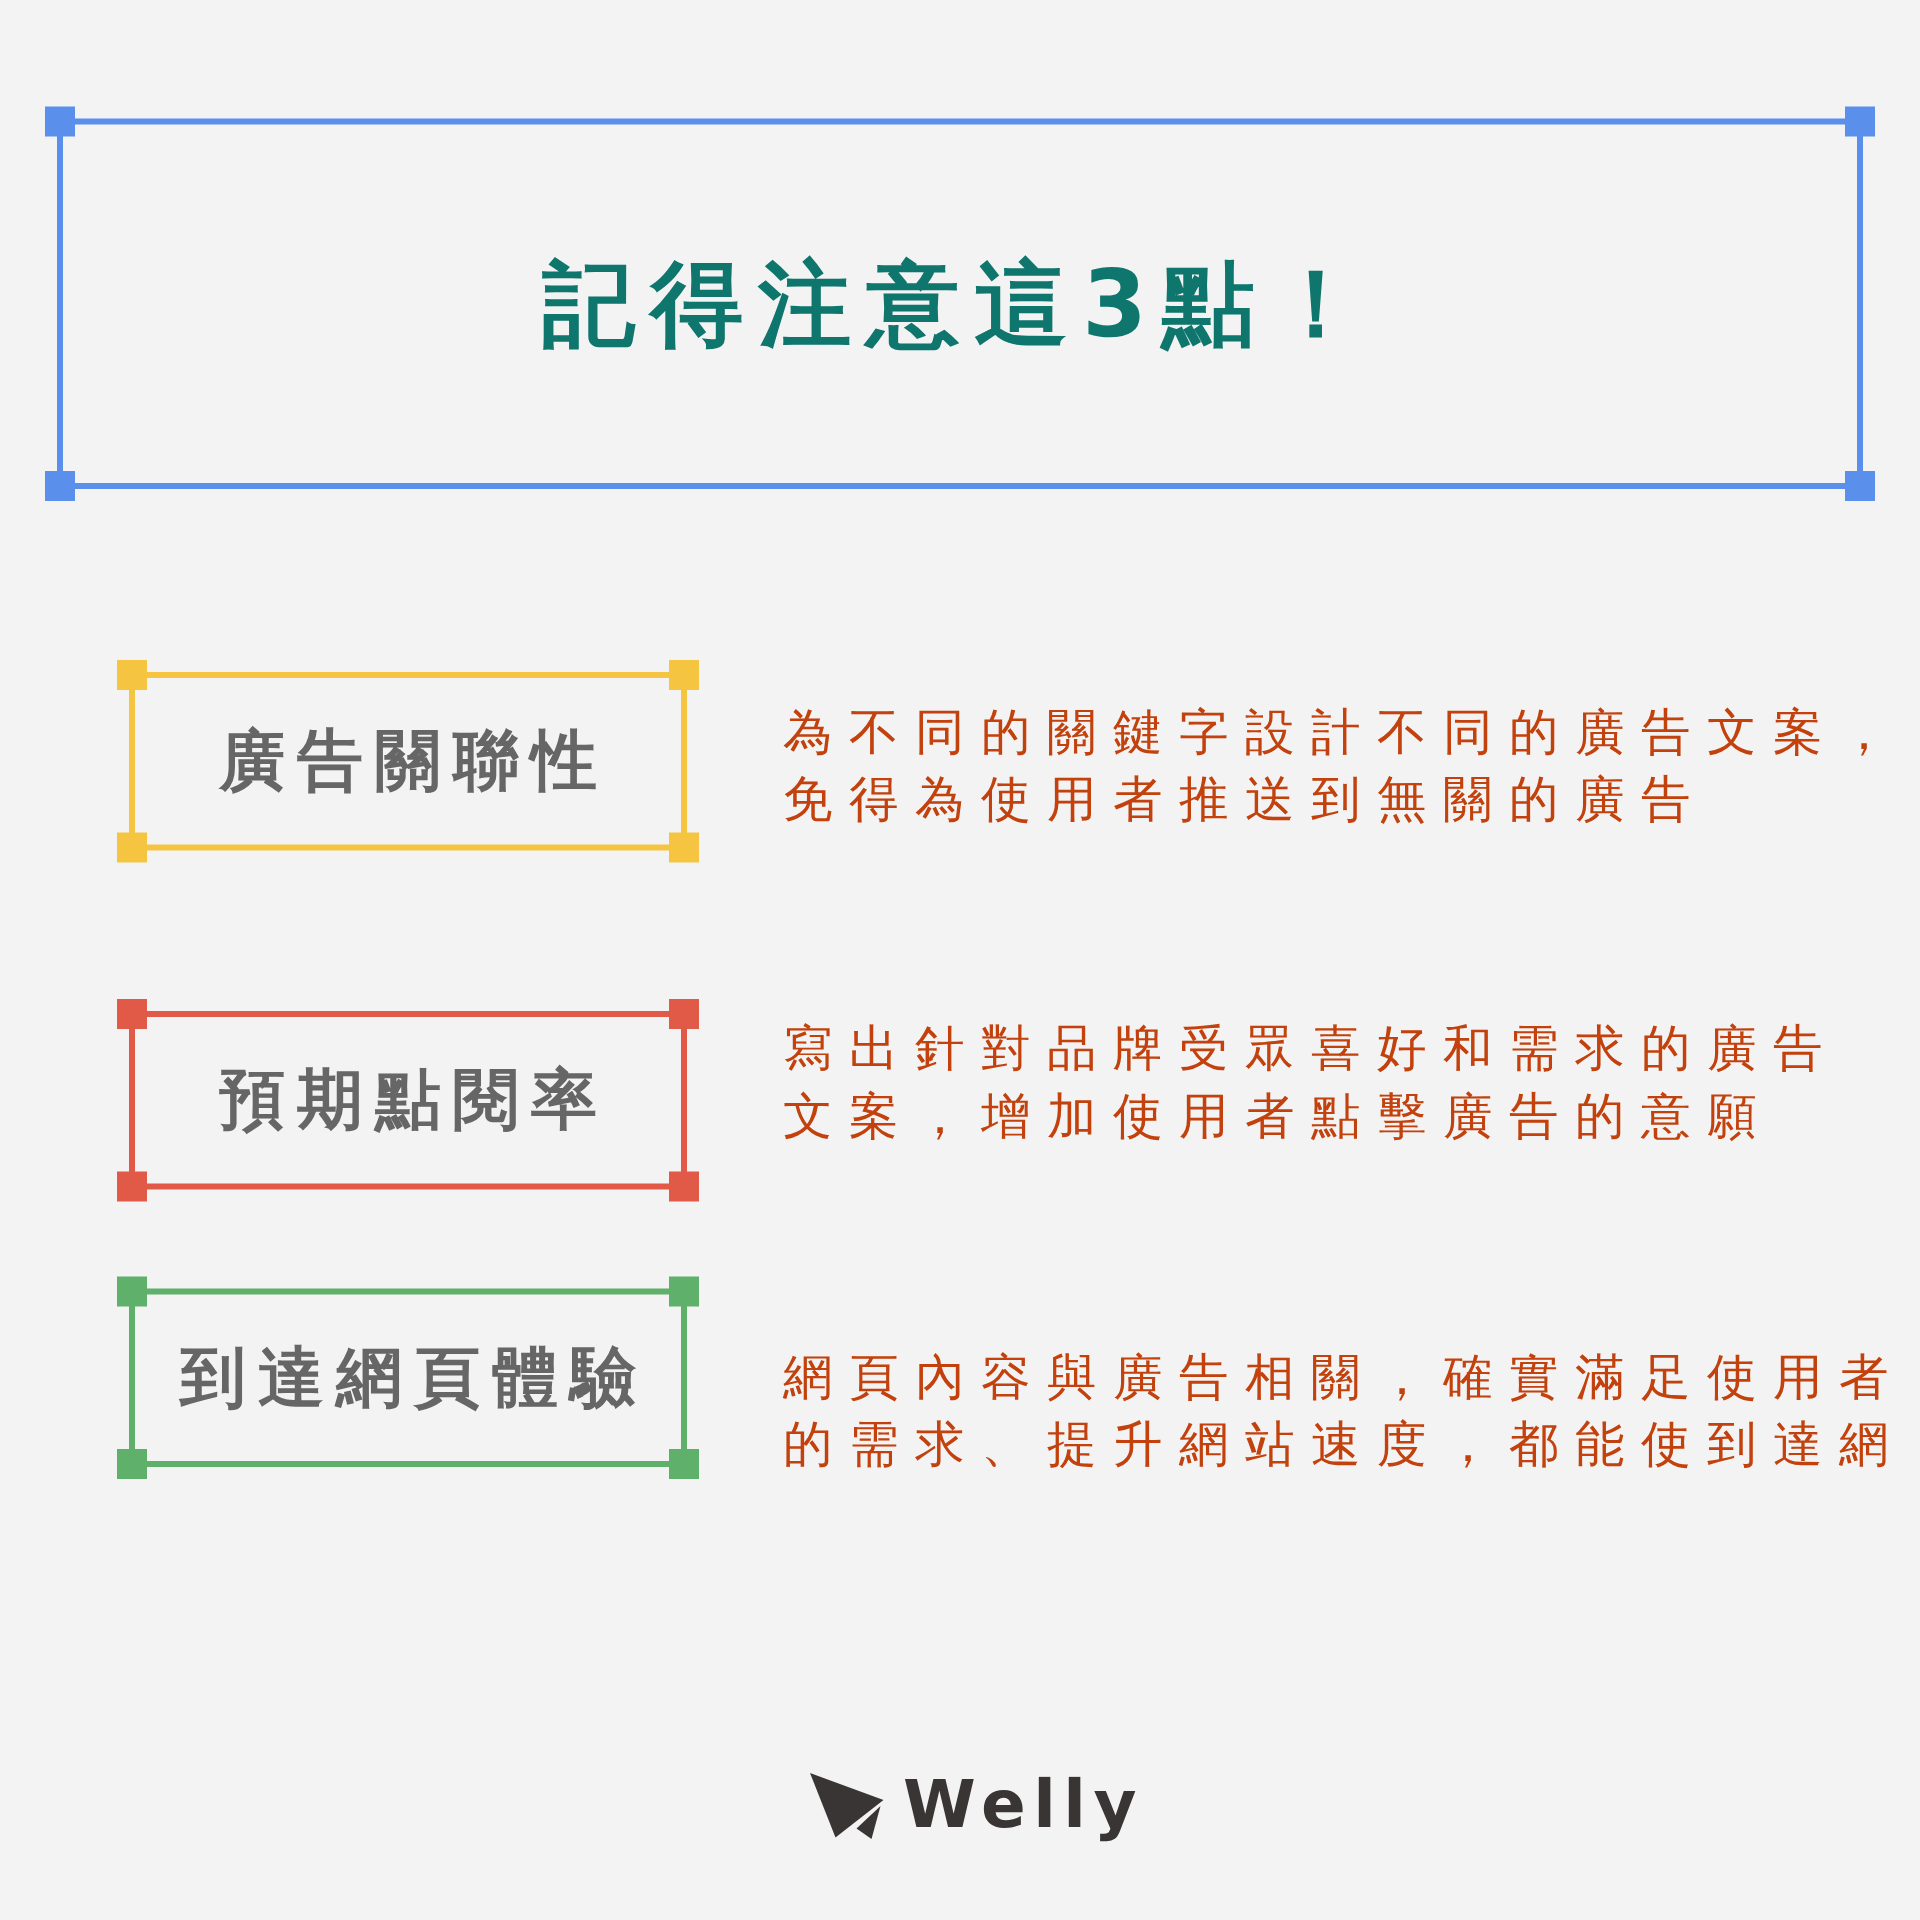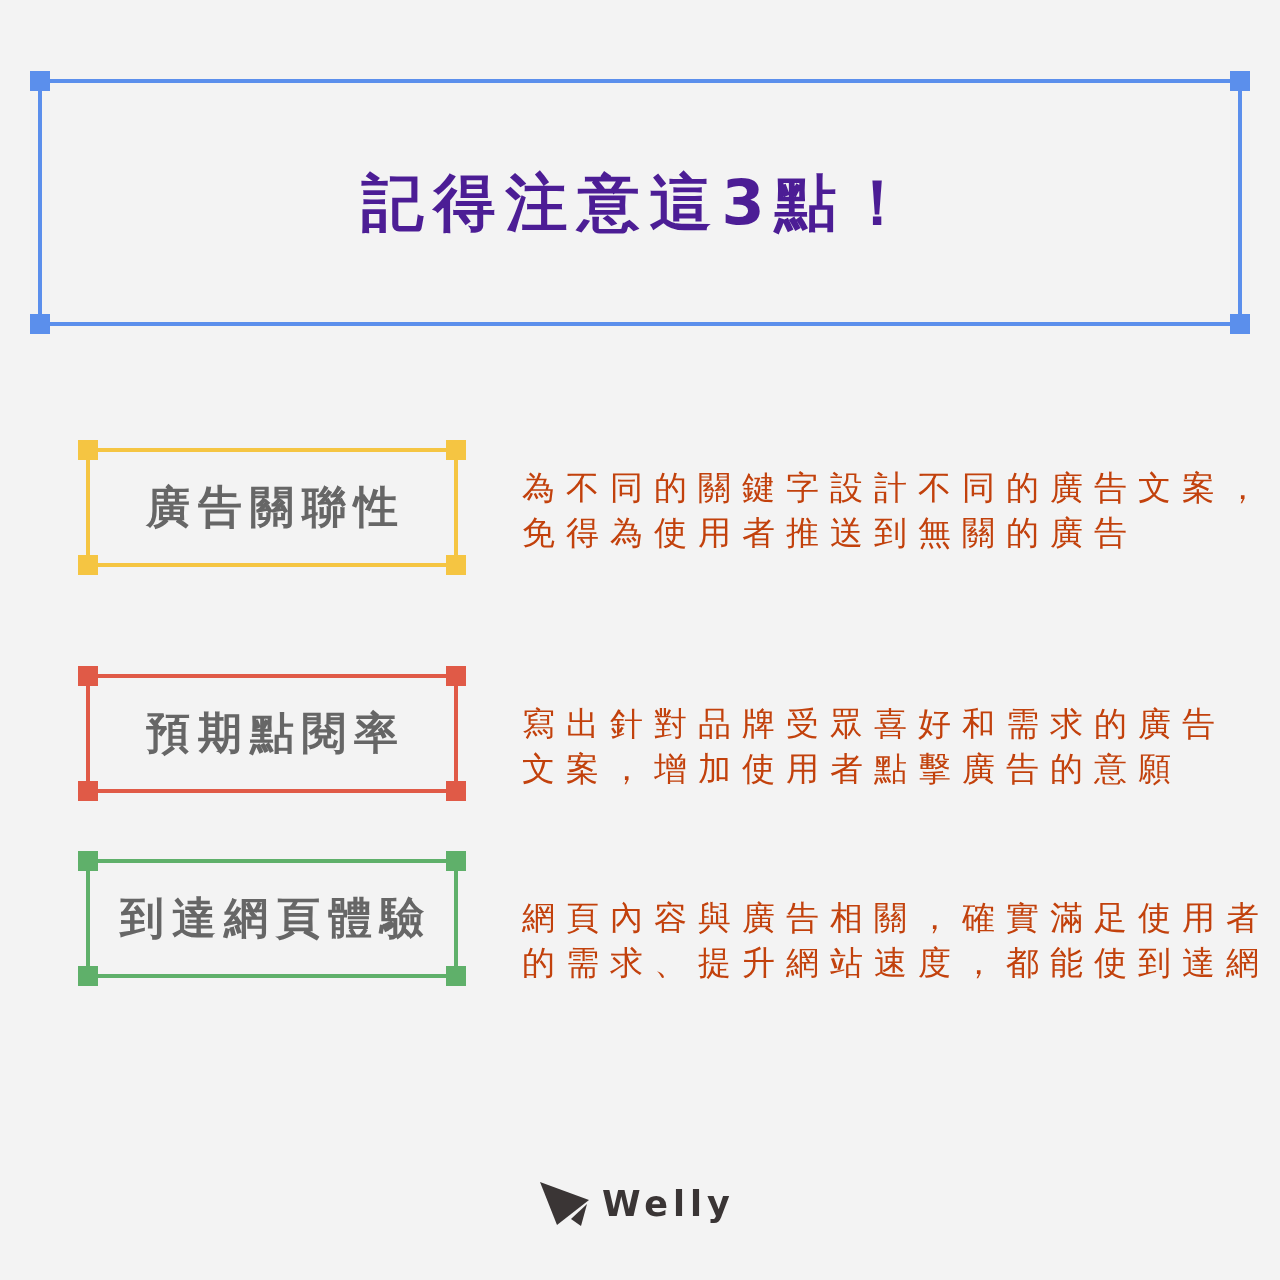--- a/index.html
+++ b/index.html
@@ -50,21 +50,21 @@
     }
     .title-line1 {
       font-size: 60px;
       color: #666666;
       letter-spacing: 8px;
       line-height: 84px;
       margin-top: 4px;
     }
     .title-line2 {
       font-size: 62px;
-      color: #4c1d95;
+      color: #0f766e;
       letter-spacing: 10px;
       line-height: 84px;
     }
 
     
     .item-frame {
       position: absolute;
       left: 78px;
       width: 388px;
       height: 135px;
@@ -94,41 +94,41 @@
       color: #c2410c;
       letter-spacing: 11px;
       line-height: 45px;
     }
     .item-desc .line { display: block; white-space: nowrap; }
 
     #item-0 { top: 440px; }
     #item-1 { top: 666px; font-family: Liberation Mono, monospace; }
     #item-2 { top: 851px; }
     #desc-0 { top: 465px; }
-    #desc-1 { top: 704px; font-family: Liberation Mono, monospace; }
+    #desc-1 { top: 676px; }
     #desc-2 { top: 895px; }
 
     .yellow { background: #f5c542; }
     .red    { background: #e05a47; }
     .green  { background: #5fb06a; }
     .blue   { background: #5b8fec; }
 
     .logo {
       position: absolute;
       left: 538px;
       top: 1178px;
       height: 52px;
       display: flex;
       align-items: center;
     }
     .logo svg { display: block; }
     .logo-text {
       font-family: "DejaVu Sans", sans-serif;
       font-weight: bold;
-      font-size: 35px;
+      font-size: 44px;
       color: #3a3535;
       letter-spacing: 5px;
       margin-left: 10px;
       line-height: 52px;
     }
   </style>
 </head>
 <body>
 
 <div class="frame" id="title-frame">

